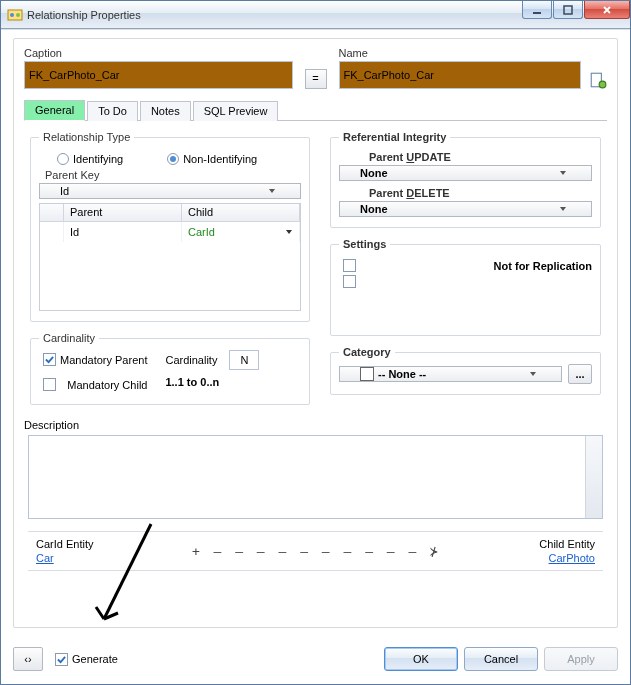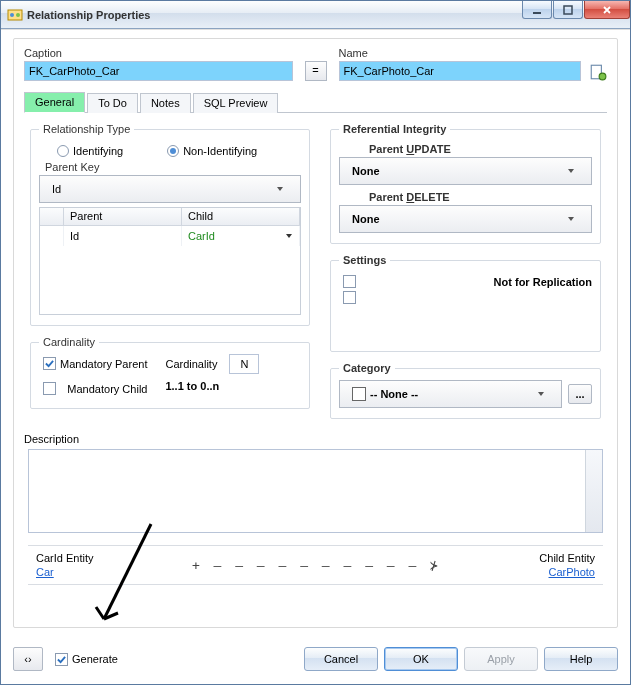--- a/index.html
+++ b/index.html
@@ -1,46 +1,46 @@
 <!DOCTYPE html>
 <html><head>
 <meta charset="utf-8">
 <style>
   * { box-sizing: border-box; font-family: "Segoe UI", Tahoma, sans-serif; font-size: 11px; }
   body { margin: 0; background: #ccc; width: 631px; height: 685px; overflow: hidden; }
   .window { width: 631px; height: 685px; background: #f0f0f0; border: 1px solid #5a7aa0; position: relative; }
-  .titlebar { height: 28px; background: linear-gradient(#fdfefe,#e6edf5 45%,#d3deec 46%,#e8eff7); display: flex; align-items: center; padding: 0 0 0 6px; border-bottom: 1px solid #8ba3c0; font-weight: bold; }
+  .titlebar { height: 28px; background: linear-gradient(#fdfefe,#e6edf5 45%,#d3deec 46%,#e8eff7); display: flex; align-items: center; padding: 0 0 0 6px; border-bottom: 1px solid #8ba3c0; }
   .title-icon { width: 16px; height: 16px; margin-right: 4px; display: inline-flex; align-items: center; justify-content: center; }
   .title-icon svg { width: 16px; height: 16px; }
   .title-text { flex: 1; color: #333; }
   .win-btns { display: flex; align-items: flex-start; height: 100%; }
   .win-btn { width: 30px; height: 18px; margin-left: 1px; border: 1px solid #6b89ad; border-top: none; background: linear-gradient(#f7fbff,#d7e5f5 45%,#bcd2ec 46%,#d6e5f6); border-radius: 0 0 3px 3px; display: flex; align-items: center; justify-content: center; }
   .win-btn.close { width: 46px; background: linear-gradient(#f7b6b0,#e57368 45%,#d14b3e 46%,#ea8176); border-color:#a04038; }
   .win-btn.close svg, .win-btn svg { width: 10px; height: 10px; }
   .client { position: absolute; top: 28px; left: 0; right: 0; bottom: 0; padding: 8px 12px 10px 12px; background: #fff; border-top: 1px solid #e0e0e0; }
   .outer-frame { border: 1px solid #d9d9d9; border-radius: 2px; padding: 8px 10px 8px 10px; height: 590px; position: relative; background: #fff; }
   .row-top { display: flex; gap: 10px; }
   .col { flex: 1; display: flex; flex-direction: column; }
   .lbl { color: #333; margin-bottom: 2px; }
-  .txt { height: 20px; border: 1px solid #b8c4d8; padding: 8px 4px; background: #7dd3fc; }
+  .txt { height: 28px; border: 1px solid #b8c4d8; padding: 8px 4px; background: #a16207; }
   .eq-btn { width: 22px; height: 20px; border: 1px solid #b0b8c4; background: linear-gradient(#fdfdfd,#e7e9ee); margin: 0 2px; align-self: flex-end; text-align: center; line-height: 16px; }
   .tiny-icon { width: 18px; height: 18px; align-self: flex-end; margin-left: 4px; display:flex; align-items:center; justify-content:center; }
   .tabs { margin-top: 10px; display: flex; align-items: flex-end; border-bottom: 1px solid #c0c6cf; }
   .tab { padding: 3px 10px 4px 10px; border: 1px solid #c0c6cf; border-bottom: none; margin-right: 2px; background: #f4f6f9; position: relative; top: 1px; }
   .tab.active { background: #86efac; border-bottom: 1px solid #fff; }
   .tab-body { display: flex; gap: 20px; padding: 10px 6px 0 6px; }
   .left-col { width: 280px; }
   .right-col { flex: 1; font-weight: bold; }
   fieldset { border: 1px solid #d4dae2; border-radius: 2px; padding: 6px 8px 10px 8px; margin: 0 0 10px 0; }
   legend { padding: 0 4px; color: #333; }
   .radio-row { display: flex; gap: 44px; margin: 4px 0 4px 18px; }
   .radio { display: flex; align-items: center; gap: 4px; }
   .radio-dot { width: 12px; height: 12px; border: 1px solid #8a9ab0; border-radius: 50%; display: inline-flex; align-items: center; justify-content: center; background: #fff; }
   .radio-dot.sel::after { content: ""; width: 6px; height: 6px; background: #4f8ed6; border-radius: 50%; }
-  .combo, .combo-sm { height: 28px; border: 1px solid #b0b8c4; background: linear-gradient(#fdfdfd,#ebedf1); display: flex; align-items: center; padding: 0 12px; justify-content: space-between; }
+  .combo, .combo-sm { height: 16px; border: 1px solid #b0b8c4; background: linear-gradient(#fdfdfd,#ebedf1); display: flex; align-items: center; padding: 0 20px; justify-content: space-between; }
   .combo .arrow, .combo-sm .arrow { width: 16px; text-align: center; color: #555; }
   .arrow svg { width:8px; height:8px; }
   .grid { border: 1px solid #c8cfd9; height: 108px; margin-top: 4px; background: #fff; }
   .grid-head { display: flex; background: linear-gradient(#fbfcfd,#ebeef3); border-bottom: 1px solid #d0d6df; height: 18px; }
   .gh-stub { width: 24px; border-right: 1px solid #d0d6df; }
   .gh { flex: 1; padding: 2px 6px; border-right: 1px solid #d0d6df; }
   .grid-row { display: flex; height: 20px; }
   .gr-stub { width: 24px; border-right: 1px solid #eef1f5; }
   .gc { flex: 1; padding: 2px 6px; border-right: 1px solid #eef1f5; display: flex; align-items: center; }
   .gc.child { color: #1f8b1f; justify-content: space-between; }
@@ -285,20 +285,19 @@
       </div>
       <div class="gen-cbx">
         <span class="cbx checked">
             <svg viewBox="0 0 10 10">
               <path d="M1 5 L4 8 L9 2" stroke="currentColor" stroke-width="2" fill="none"></path>
             </svg>
           </span>
         <span>Generate</span>
       </div>
       <div class="spacer"></div>
+      <div class="push-btn default">OK</div>
       <div class="push-btn">Cancel</div>
-      <div class="push-btn default">OK</div>
       <div class="push-btn disabled">Apply</div>
-      <div class="push-btn">Help</div>
     </div>
 
   </div>
 </div>
 
 </body></html>

